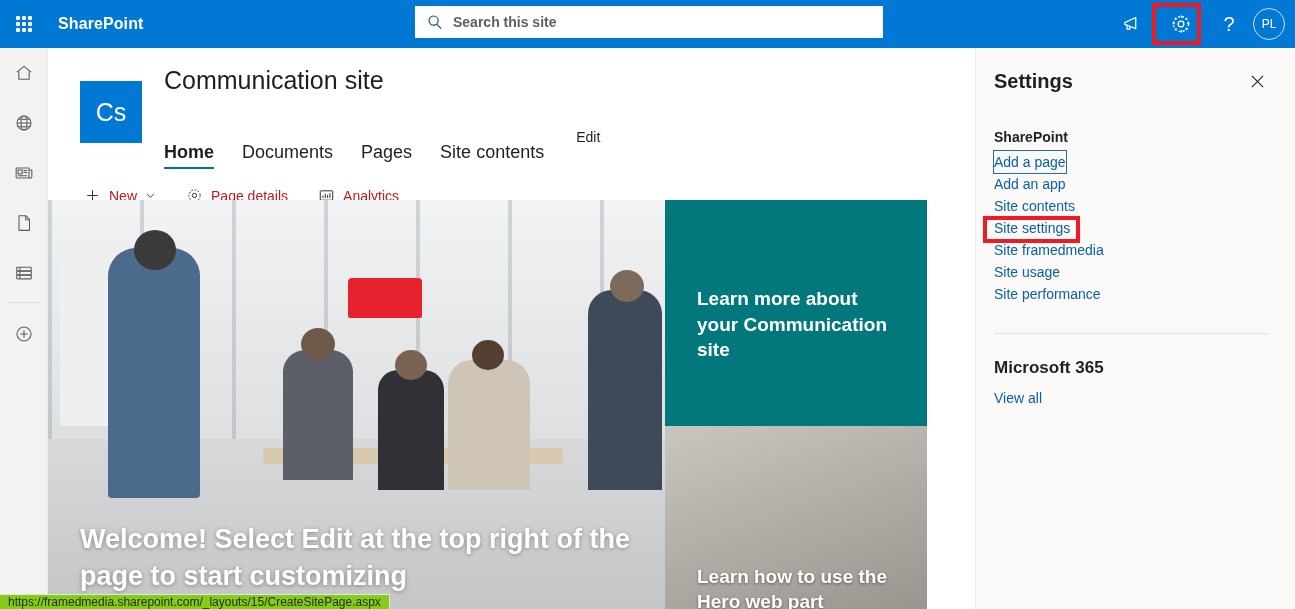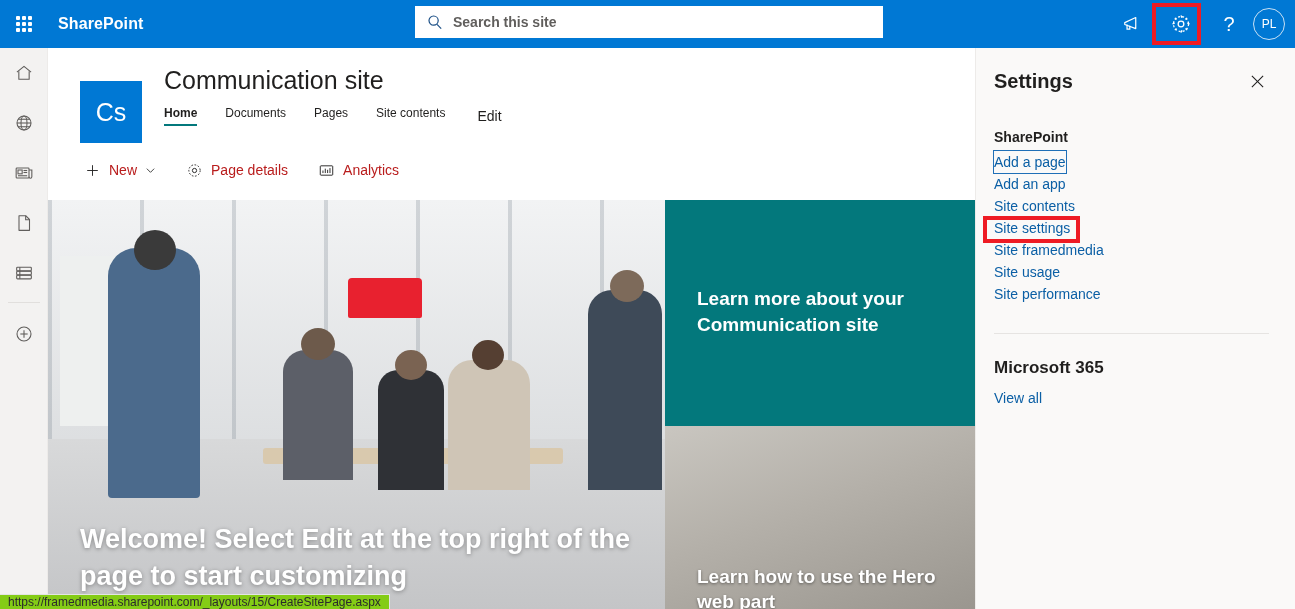--- a/index.html
+++ b/index.html
@@ -84,22 +84,22 @@
     display: flex; align-items: center; justify-content: center;
     font-size: 25px; flex: 0 0 auto; margin-top: 15px;
   }
   .site-head-right { margin-left: 22px; }
   .site-title {
     font-size: 25px; font-weight: normal; color: #201f1e; line-height: 1.15;
     cursor: pointer;
   }
   .site-nav { display: flex; align-items: center; margin-top: 11px; }
   .nav-link {
-    font-size: 12px; color: #201f1e; margin-right: 28px; cursor: pointer;
-    padding-bottom: 6px; position: relative; white-space: nowrap;
+    font-size: 18px; color: #201f1e; margin-right: 28px; cursor: pointer;
+    padding-bottom: 6px; position: relative; white-space: nowrap; margin-top: 36px;
   }
   .nav-link.active { font-weight: bold; }
   .nav-link.active::after {
     content: ""; position: absolute; left: 0; right: 0; bottom: 0;
     height: 2px; background: #03787c;
   }
   .nav-edit { font-size: 14px; color: #201f1e; cursor: pointer; margin-left: 4px; }
 
   .cmd-bar {
     display: flex; align-items: center; padding: 10px 0 0 36px;
@@ -115,21 +115,21 @@
   
   .hero {
     position: absolute; left: 0; top: 152px; width: 927px; height: 409px;
     display: flex;
   }
   .hero-main {
     position: relative; width: 617px; height: 409px; overflow: hidden;
     background: linear-gradient(#e9eaec 0%, #dfe0e2 40%, #cfd0d2 100%);
     cursor: pointer;
   }
-  .hero-right { width: 310px; height: 409px; display: flex; flex-direction: column; }
+  .hero-right { width: 262px; height: 409px; display: flex; flex-direction: column; }
   .hero-tile-teal {
     height: 226px; background: #03787c; position: relative; cursor: pointer;
   }
   .hero-tile-teal .tt {
     position: absolute; left: 32px; right: 28px; top: 86px;
     color: #fff; font-size: 19px; font-weight: bold; line-height: 1.35;
   }
   .hero-tile-img {
     flex: 1; position: relative; overflow: hidden; cursor: pointer;
     background: linear-gradient(160deg, #c9c6c0 0%, #b4b0a9 45%, #9a968f 100%);

